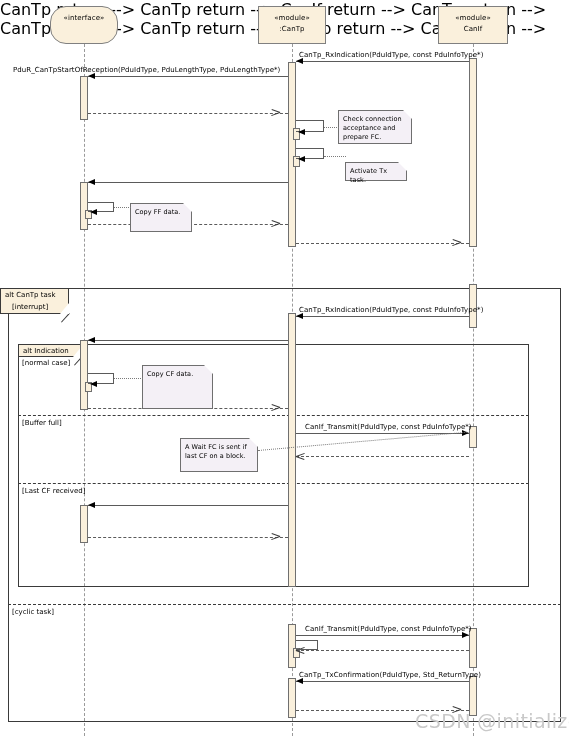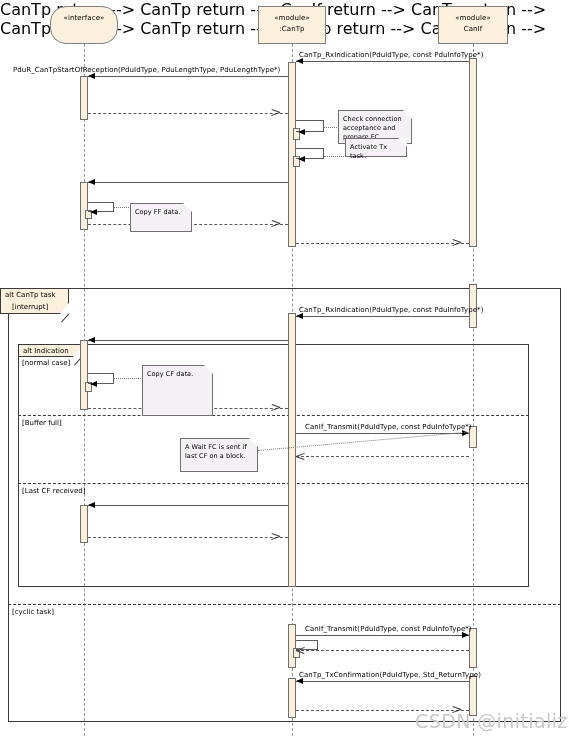--- a/index.html
+++ b/index.html
@@ -365,33 +365,33 @@
   
   <div class="selfloop" style="left:296px;top:640px;width:22px;height:10px;"></div>
 
   
   <div class="note" style="left:338px;top:110px;width:74px;height:34px;">
     <span class="foldline"></span>
     <span>Check connection acceptance and prepare FC.</span>
   </div>
   <div class="noteline" style="left:324px;top:127px;width:15px;"></div>
 
-  <div class="note" style="left:345px;top:138px;width:62px;height:19px;">
+  <div class="note" style="left:345px;top:162px;width:62px;height:19px;">
     <span class="foldline"></span>
     <span>Activate Tx task.</span>
   </div>
   <div class="noteline" style="left:324px;top:156px;width:22px;"></div>
 
   <div class="note" style="left:130px;top:191px;width:62px;height:29px;margin-top:12px;">
     <span class="foldline"></span>
     <span>Copy FF data.</span>
   </div>
   <div class="noteline" style="left:114px;top:207px;width:17px;"></div>
 
-  <div class="note" style="left:142px;top:365px;width:71px;height:51px;">
+  <div class="note" style="left:142px;top:365px;width:71px;height:44px;">
     <span class="foldline"></span>
     <span>Copy CF data.</span>
   </div>
   <div class="noteline" style="left:114px;top:378px;width:29px;"></div>
 
   <div class="note" style="left:180px;top:438px;width:78px;height:34px;">
     <span class="foldline"></span>
     <span>A Wait FC is sent if last CF on a block.</span>
   </div>
   <div class="noteline" style="left:258px;top:450px;width:210px;transform:rotate(-5deg);"></div>

